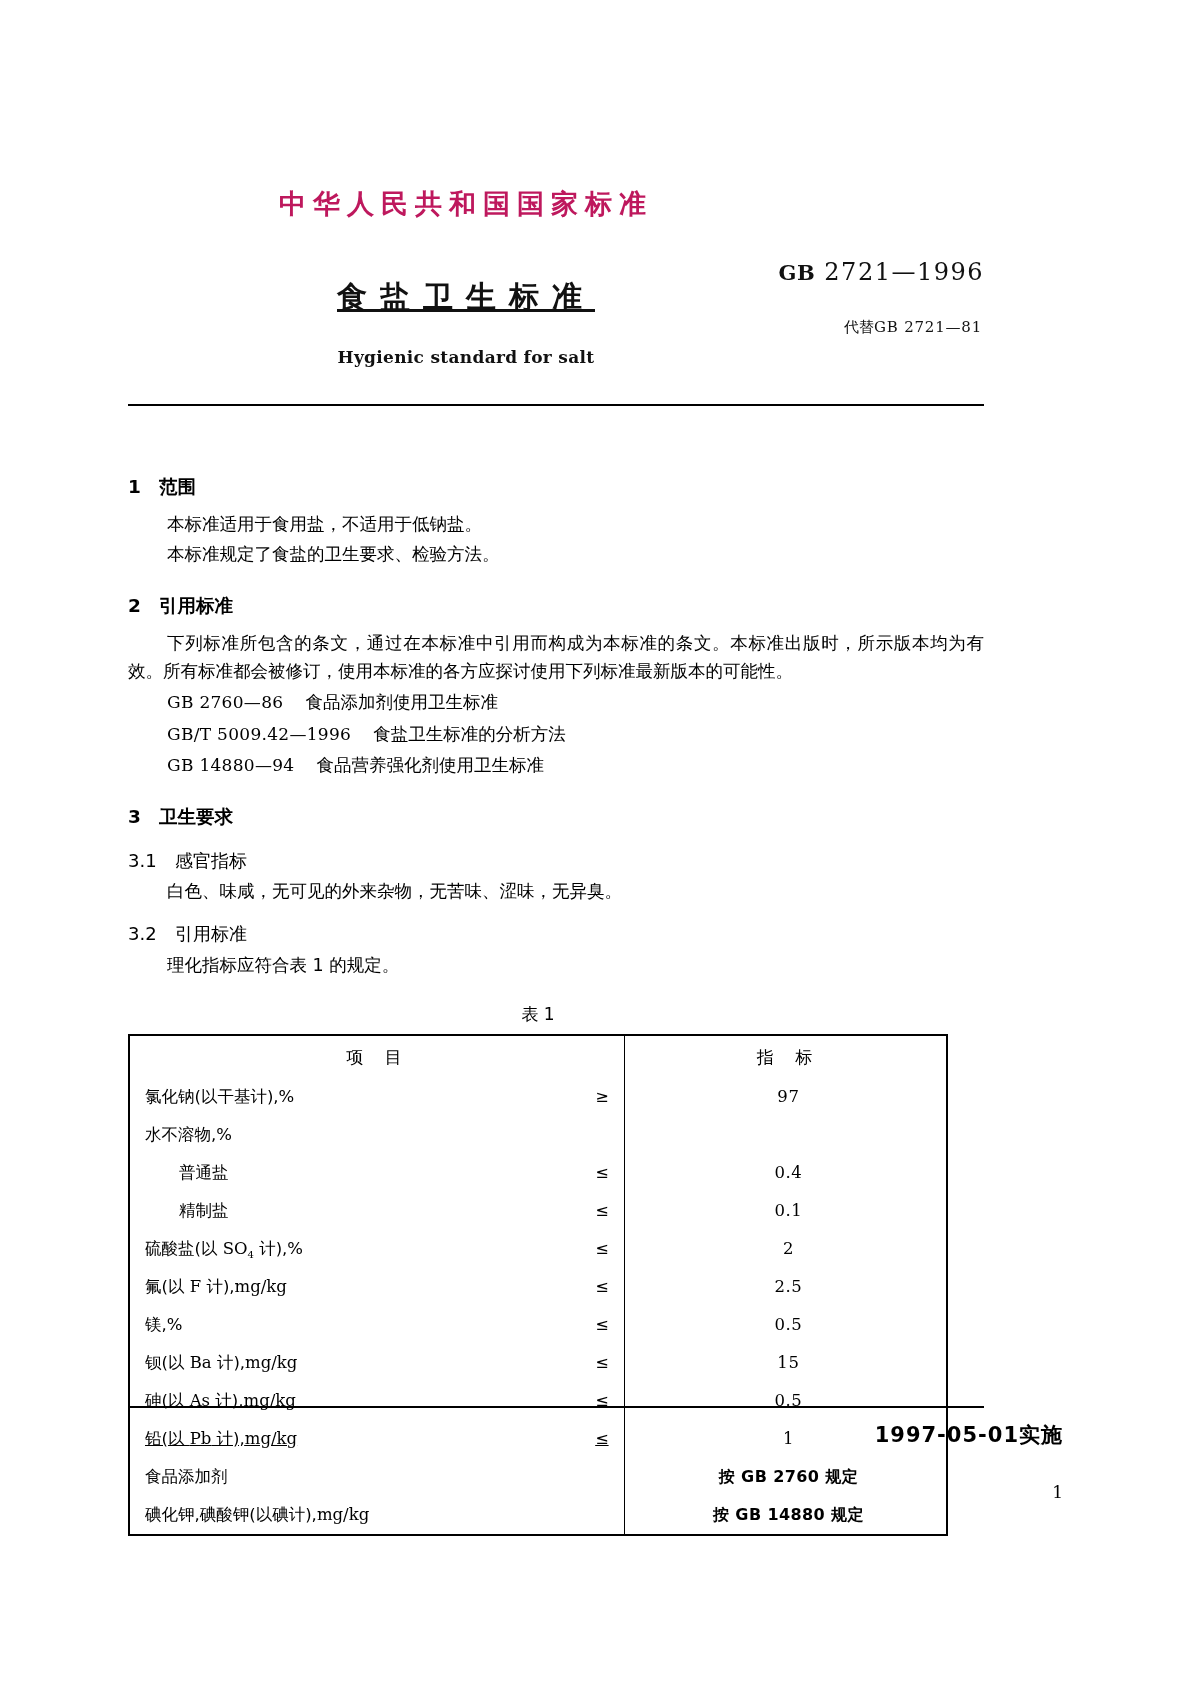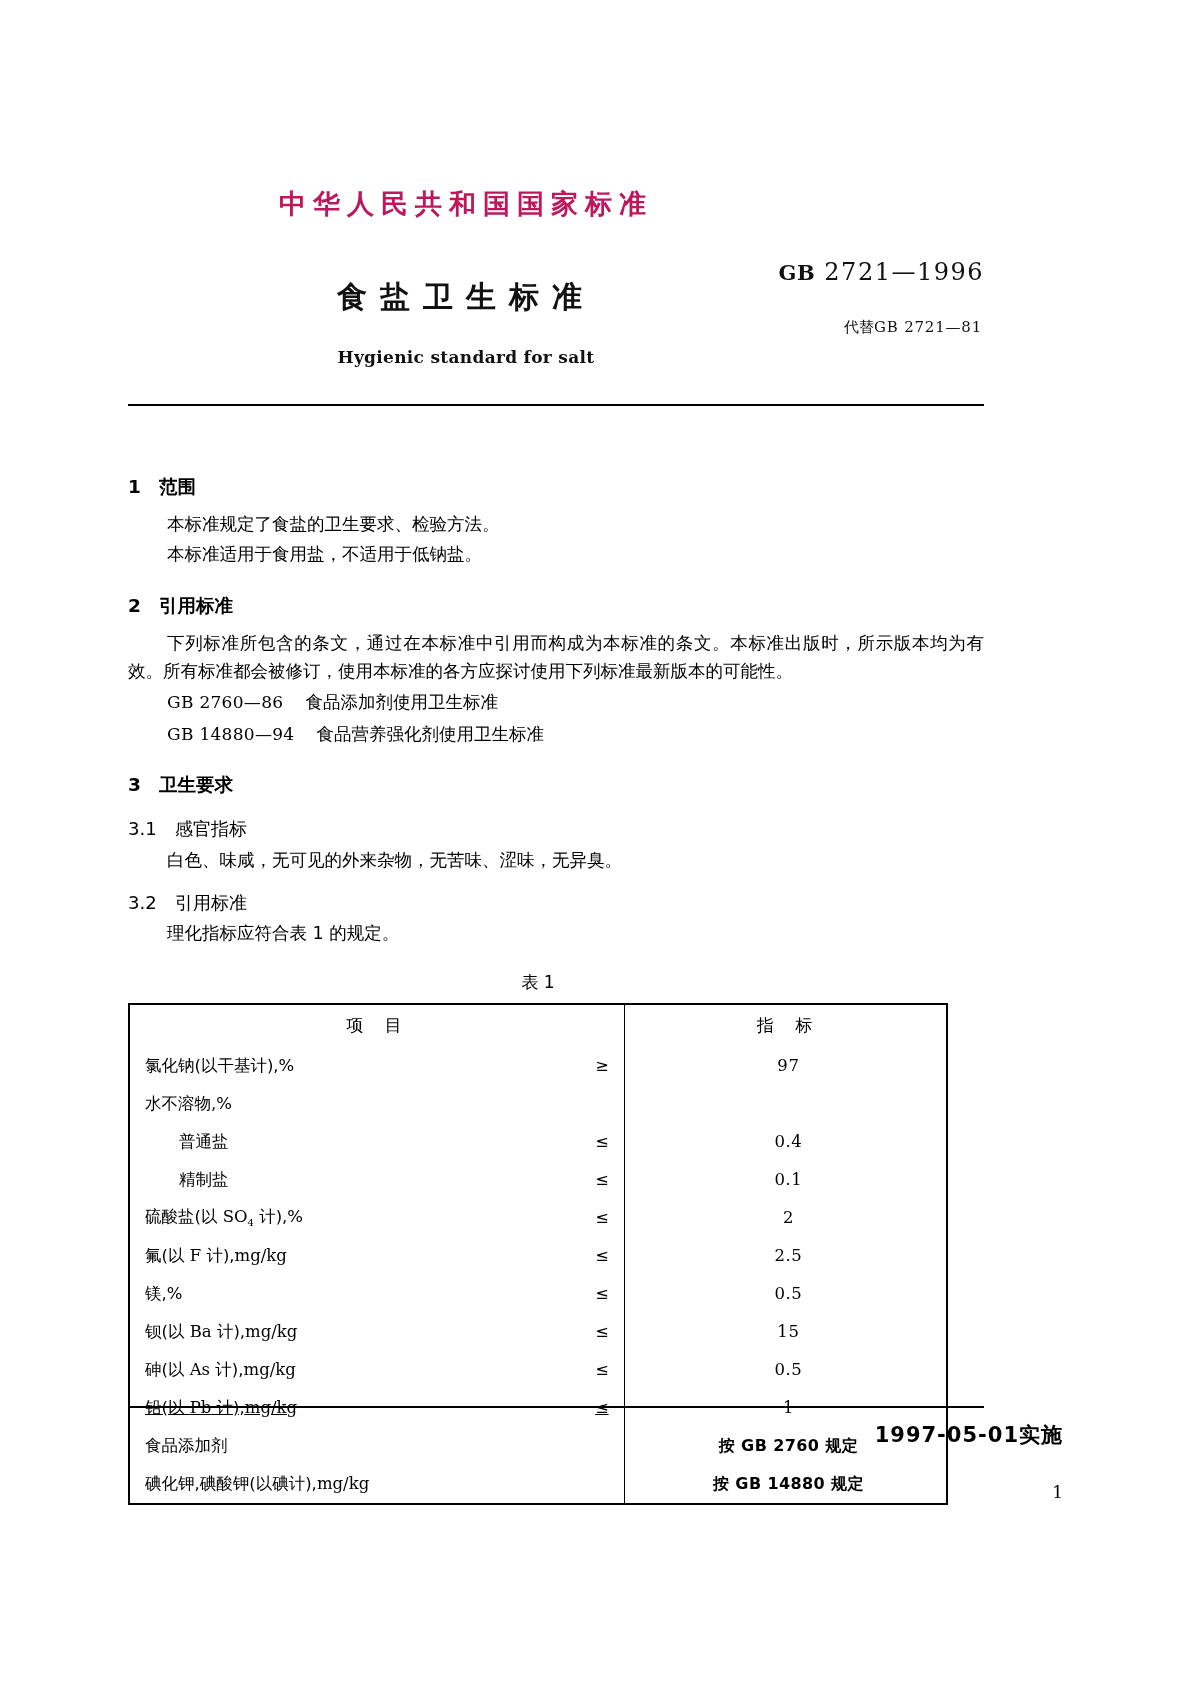--- a/index.html
+++ b/index.html
@@ -44,20 +44,21 @@
   .doc-title {
     font-family: "DejaVu Sans", "Liberation Sans", sans-serif;
     font-weight: bold;
     font-size: 30px;
     letter-spacing: 13px;
     text-align: center;
     width: 640px;
     margin-left: 18px;
     margin-top: 55px;
     color: #111;
+    text-decoration: underline;
   }
   .doc-title-en {
     font-family: "DejaVu Serif", "Liberation Serif", serif;
     font-weight: bold;
     font-size: 17px;
     text-align: center;
     width: 640px;
     margin-left: 18px;
     margin-top: 29px;
     letter-spacing: 0.3px;
@@ -278,30 +279,33 @@
     </div>
   </div>
 
   <div class="hr-top"></div>
 
   <div class="body">
 
     <div class="h1">
       <span class="num">1</span><span>范围</span>
     </div>
+    <div class="p">本标准适用于食用盐，不适用于低钠盐。</div>
     <div class="p">本标准规定了食盐的卫生要求、检验方法。</div>
-    <div class="p">本标准适用于食用盐，不适用于低钠盐。</div>
 
     <div class="h1">
       <span class="num">2</span><span>引用标准</span>
     </div>
     <div class="p-just">下列标准所包含的条文，通过在本标准中引用而构成为本标准的条文。本标准出版时，所示版本均为有效。所有标准都会被修订，使用本标准的各方应探讨使用下列标准最新版本的可能性。</div>
 
     <div class="ref-item">
       <span class="code">GB 2760—86</span><span class="sep"></span><span>食品添加剂使用卫生标准</span>
+    </div>
+    <div class="ref-item">
+      <span class="code">GB/T 5009.42—1996</span><span class="sep"></span><span>食盐卫生标准的分析方法</span>
     </div>
     <div class="ref-item">
       <span class="code">GB 14880—94</span><span class="sep"></span><span>食品营养强化剂使用卫生标准</span>
     </div>
 
     <div class="h1">
       <span class="num">3</span><span>卫生要求</span>
     </div>
 
     <div class="h2">

